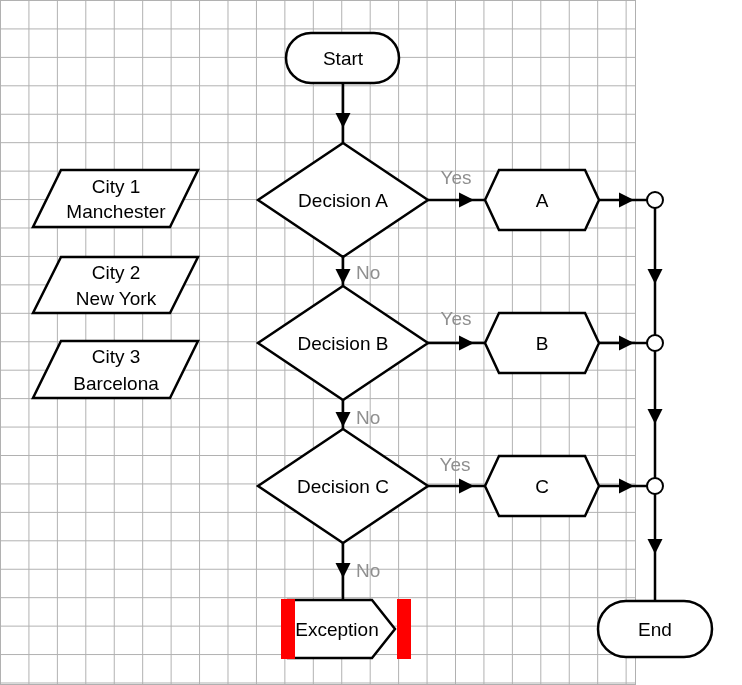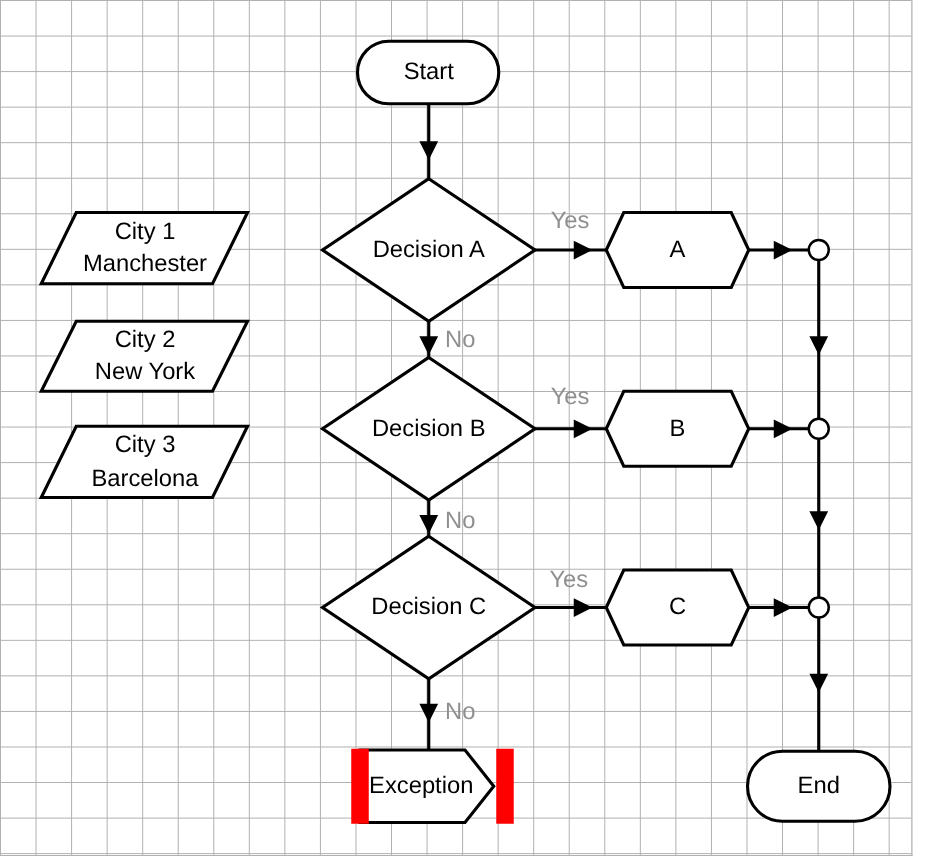--- a/index.html
+++ b/index.html
@@ -6,21 +6,21 @@
     margin: 0;
     padding: 0;
     width: 742px;
     height: 685px;
     overflow: hidden;
     background: #ffffff;
     font-family: "Liberation Sans", sans-serif;
   }
   #canvas {
     position: relative;
-    width: 730px;
+    width: 636px;
     height: 685px;
     background-color: #ffffff;
     background-image:
       linear-gradient(to right, #b0b0b0 1px, transparent 1px),
       linear-gradient(to bottom, #b0b0b0 1px, transparent 1px);
     background-size: 28.45px 28.45px;
     border-right: 1px solid #b0b0b0;
     border-bottom: 1px solid #b0b0b0;
     box-sizing: border-box;
   }

